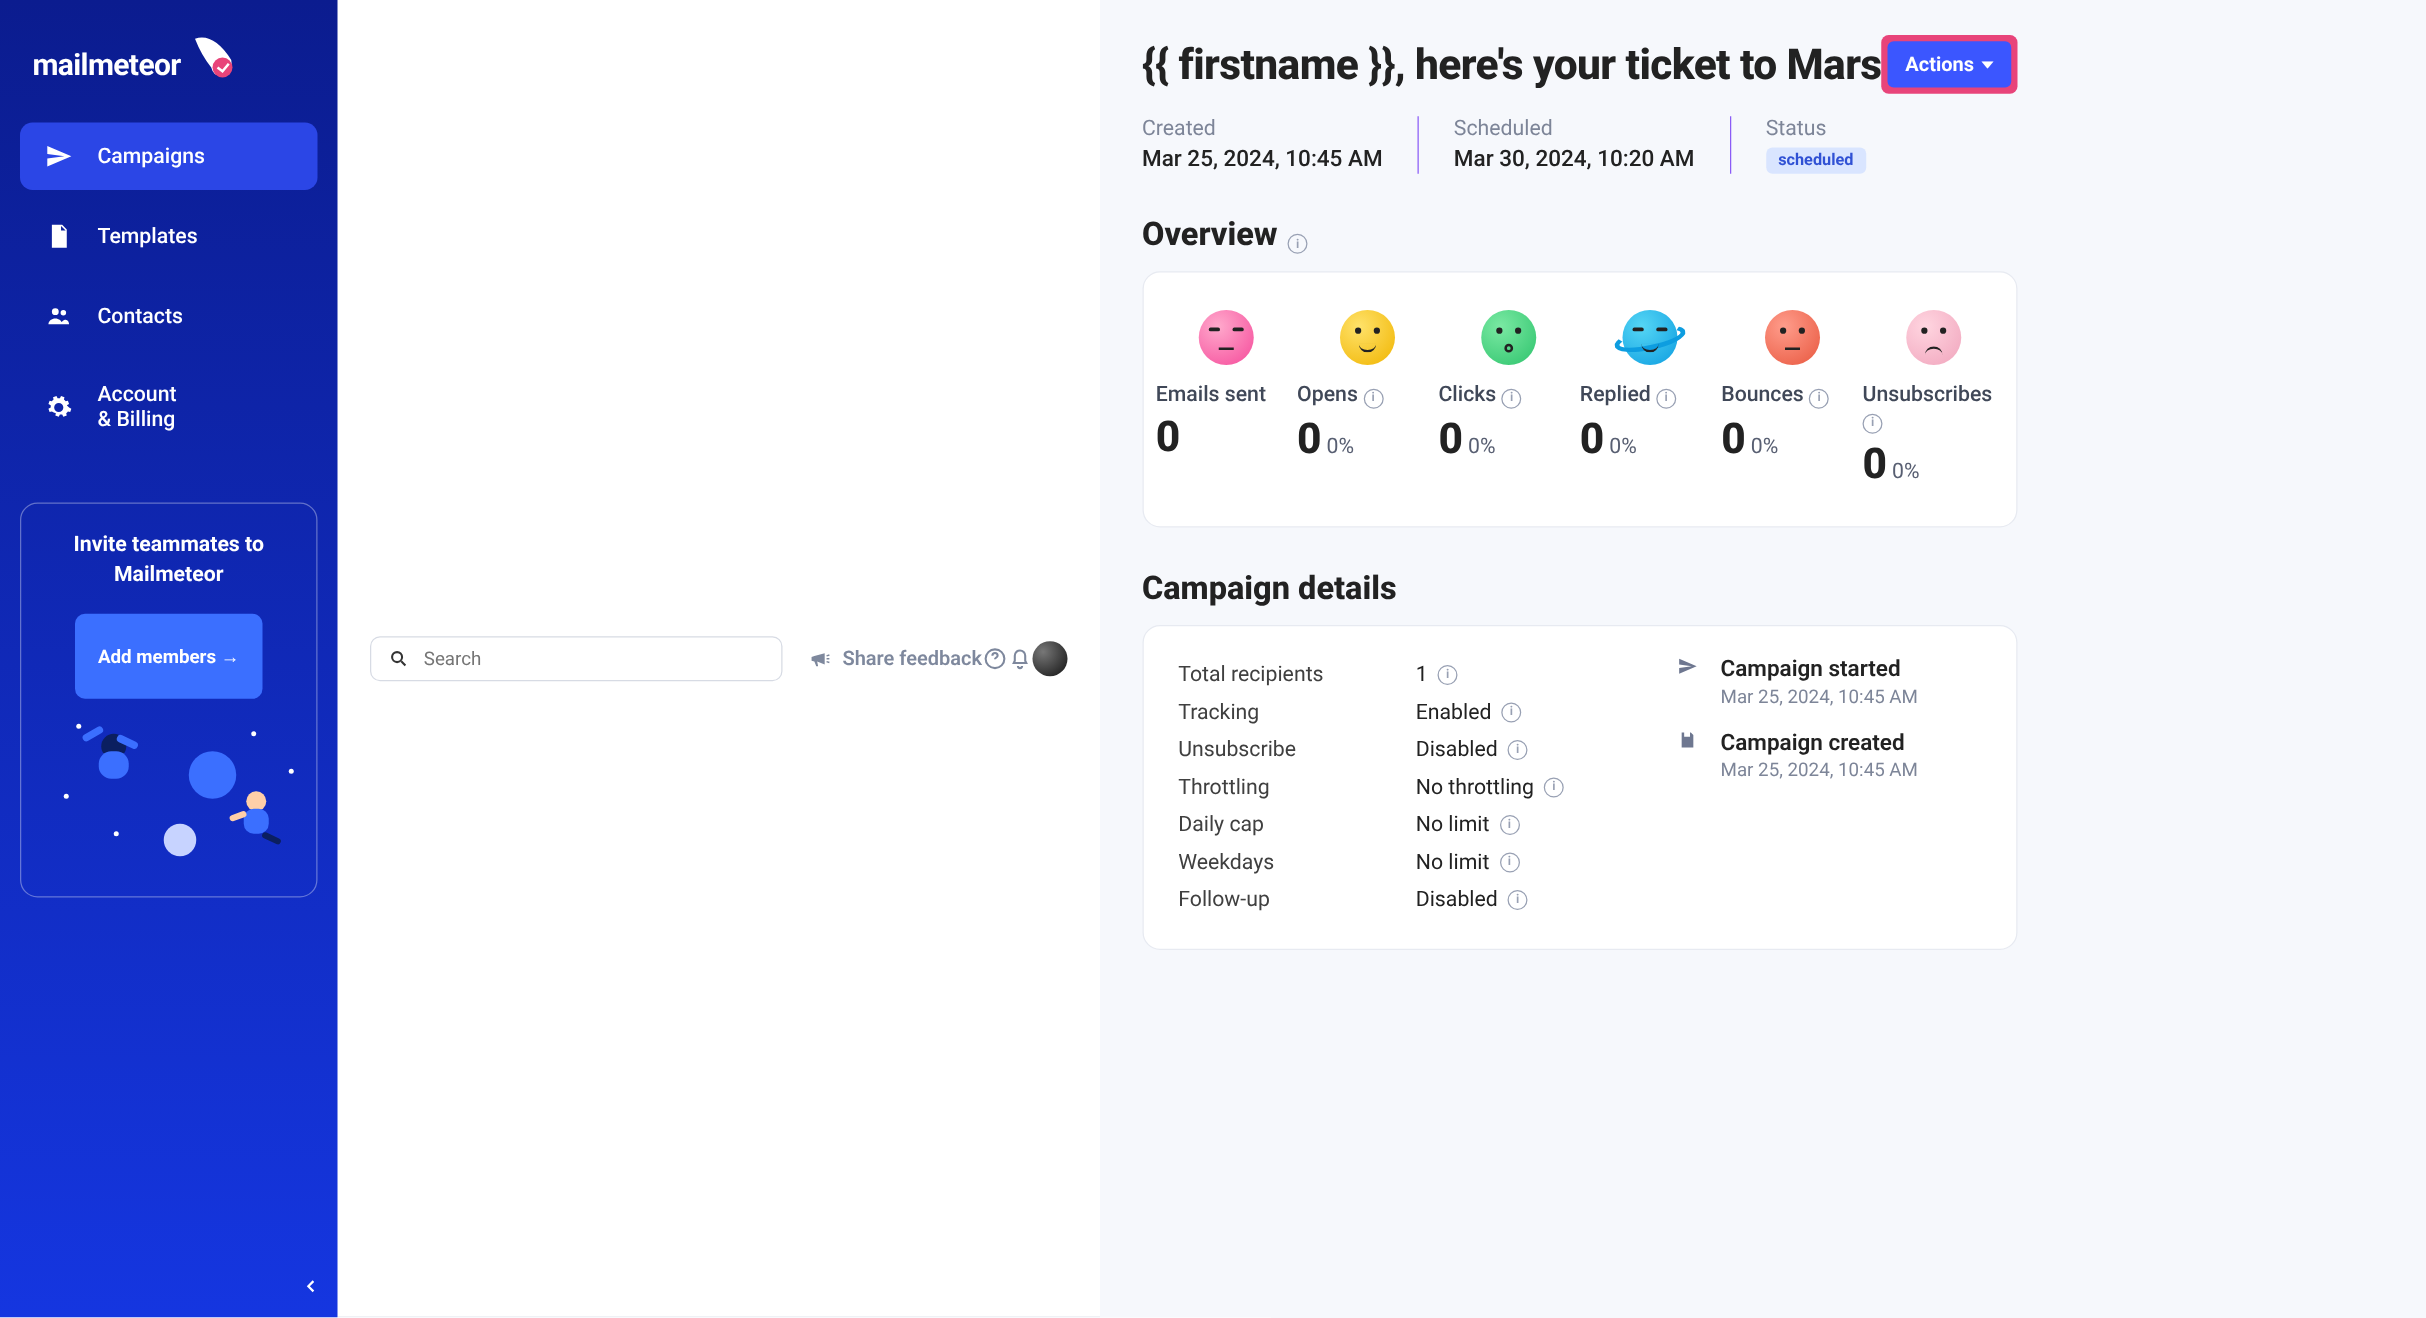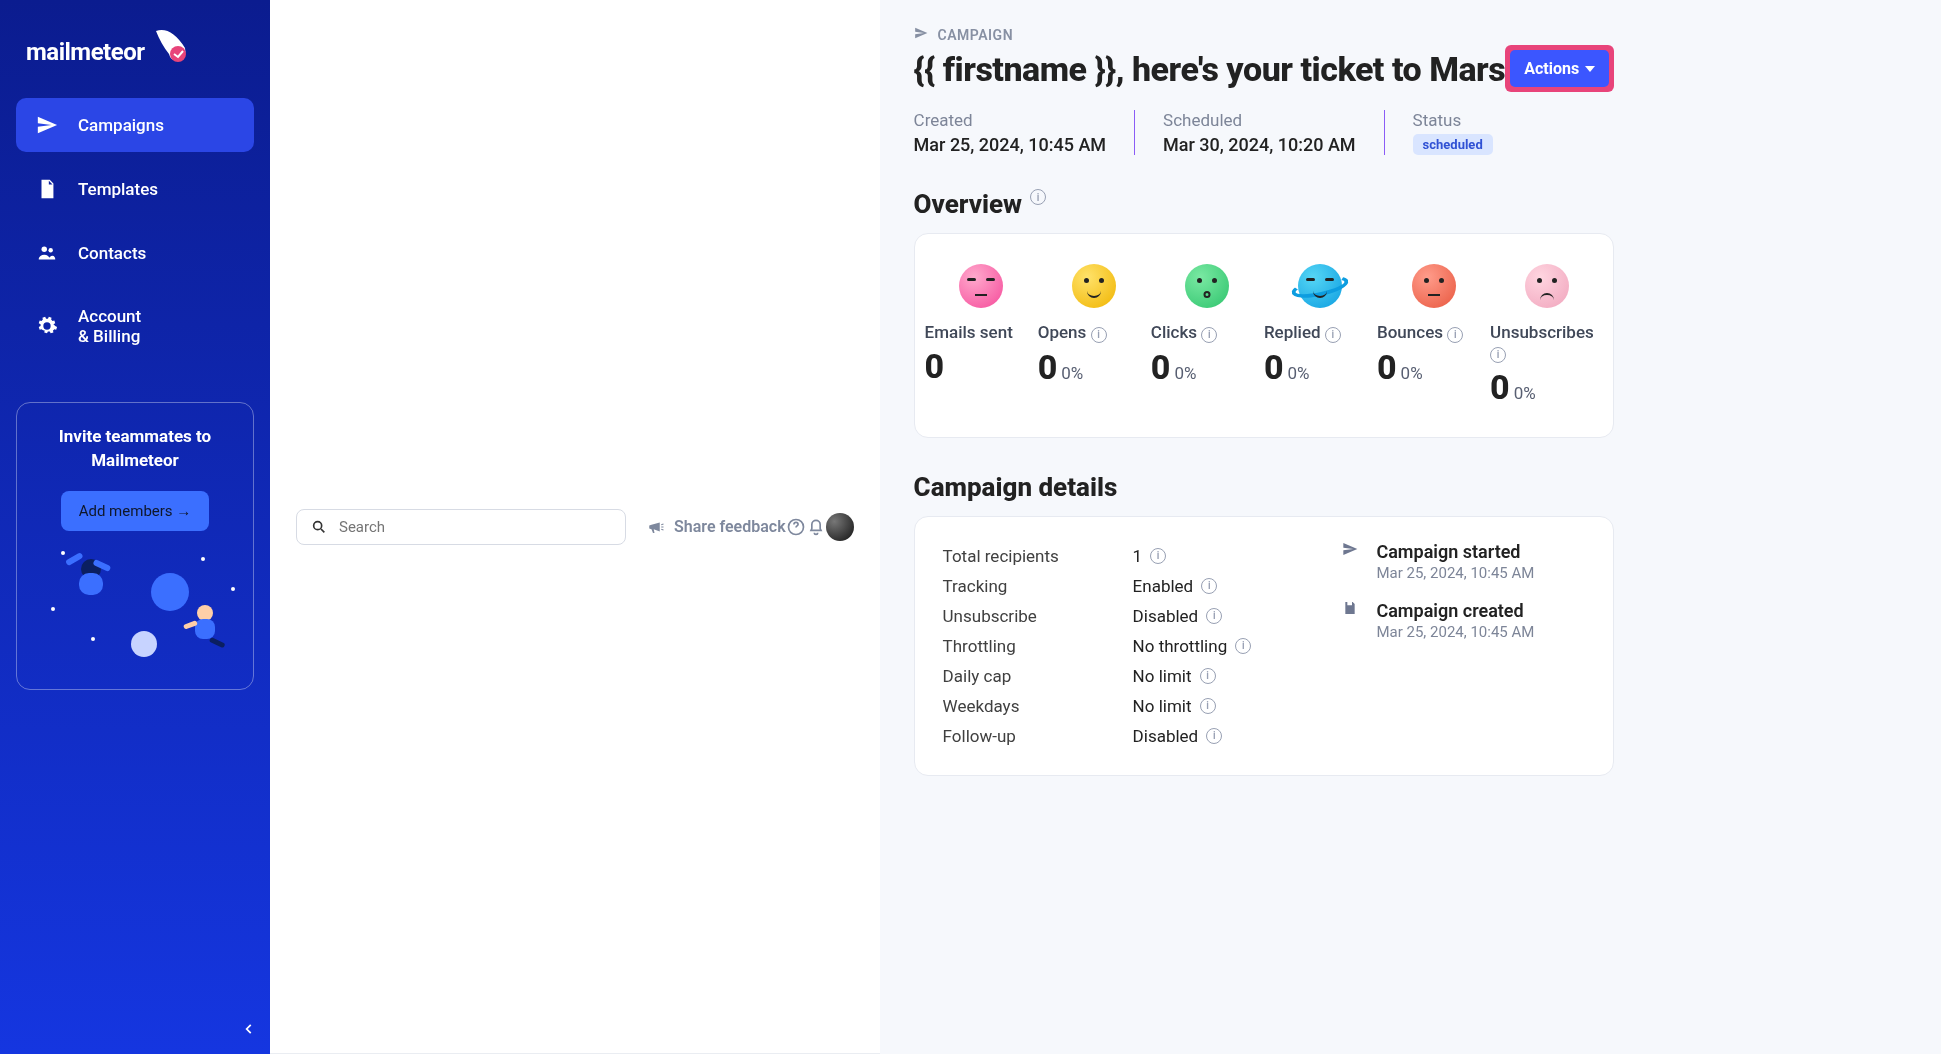--- a/index.html
+++ b/index.html
@@ -8,21 +8,21 @@
 .logo{display:flex;align-items:center;gap:6px;padding:10px 10px 26px}
 .logo-text{font-size:24px;font-weight:700;letter-spacing:-0.5px}
 .logo-icon{width:40px;height:40px;position:relative;top:-6px}
 .nav{display:flex;flex-direction:column;gap:10px}
 .nav-item{display:flex;align-items:center;gap:20px;padding:16px 20px;border-radius:10px;font-size:17px;font-weight:500;cursor:pointer;color:#fff}
 .nav-item.active{background:#2b46e6}
 .nav-item .icon{width:22px;height:22px;display:flex;align-items:center;justify-content:center}
 .nav-item .line2{display:block}
 .invite-card{margin-top:40px;border:1px solid rgba(255,255,255,.35);border-radius:14px;padding:22px 14px;text-align:center;position:relative;overflow:hidden}
 .invite-card h4{font-size:17px;font-weight:700;line-height:1.4;margin-bottom:18px}
-.add-members{background:#3b6fff;color:#0f172a;border:none;padding:11px 18px;border-radius:8px;font-size:15px;font-weight:400;cursor:pointer}
+.add-members{background:#3b6fff;color:#ffffff;border:none;padding:25px 18px;border-radius:8px;font-size:15px;font-weight:700;cursor:pointer}
 .invite-art{height:130px;position:relative;margin-top:6px}
 .dot{position:absolute;width:4px;height:4px;background:#fff;border-radius:50%}
 .planet{position:absolute;border-radius:50%}
 .collapse{position:absolute;bottom:14px;right:14px;color:#fff;cursor:pointer}
 .main{flex:1;display:flex;flex-direction:row;overflow:auto;background:#f6f8fc}
 .topbar{background:#fff;display:flex;align-items:center;padding:10px 26px;gap:20px;border-bottom:1px solid #eaedf2}
 .search{display:flex;align-items:center;gap:10px;border:1px solid #d7dbe4;border-radius:8px;padding:7px 12px;width:330px}
 .search input{border:none;outline:none;font-size:15px;flex:1;background:transparent}
 .top-right{margin-left:auto;display:flex;align-items:center;color:#7e889d}
 .share-fb{display:flex;align-items:center;gap:8px;font-weight:600;cursor:pointer}
@@ -33,21 +33,21 @@
 .title-row{display:flex;align-items:center;margin-top:2px}
 .title{font-size:34px;font-weight:800;color:#222;letter-spacing:-.5px}
 .actions-wrap{margin-left:auto;padding:5px;background:#e8447a;border-radius:6px}
 .actions-btn{background:#3b56ff;color:#fff;border:none;padding:9px 14px;border-radius:5px;font-size:16px;font-weight:700;display:flex;align-items:center;gap:6px;cursor:pointer}
 .meta-row{display:flex;margin-top:18px}
 .meta{padding:0 28px;border-left:1px solid #8b5cf6}
 .meta:first-child{padding-left:0;border-left:none}
 .meta-label{color:#7d8598;font-size:17px;margin-bottom:4px}
 .meta-val{color:#222;font-size:18px;font-weight:500}
 .badge{background:#d9e5ff;color:#3051d4;font-size:13px;font-weight:700;padding:3px 10px;border-radius:5px;display:inline-block}
-.section-h{font-size:26px;font-weight:800;color:#222;margin-top:34px;display:flex;align-items:flex-start;gap:8px}
+.section-h{font-size:26px;font-weight:800;color:#222;margin-top:34px;display:flex;align-items:flex-end;gap:8px}
 .info-icn{width:16px;height:16px;border:1.5px solid #98a0b3;border-radius:50%;display:inline-flex;align-items:center;justify-content:center;font-size:10px;color:#98a0b3;font-weight:600}
 .overview-card{background:#fff;border:1px solid #e7eaf1;border-radius:14px;margin-top:14px;padding:30px 10px;display:flex}
 .stat{flex:1;text-align:left}
 .face{width:44px;height:44px;border-radius:50%;margin:0 auto 14px;position:relative}
 .eyes{position:absolute;top:14px;left:0;right:0;display:flex;justify-content:center;gap:10px}
 .eye{width:5px;height:5px;background:#222;border-radius:50%}
 .eye.closed{width:9px;height:3px;border-radius:2px}
 .mouth{position:absolute;left:50%;transform:translateX(-50%);bottom:10px;border-bottom:2px solid #222;width:14px;height:7px;border-radius:0 0 14px 14px}
 .mouth.sad{border-bottom:none;border-top:2px solid #222;border-radius:14px 14px 0 0;bottom:8px}
 .mouth.flat{border-bottom:2px solid #222;width:12px;height:0;border-radius:0;bottom:12px}
@@ -194,26 +194,20 @@
       <span class="icn">
           <svg viewBox="0 0 24 24" width="22" height="22" fill="none" stroke="#7e889d" stroke-width="2">
             <path d="M18 16H6l1-2V9a5 5 0 1110 0v5zM10 19a2 2 0 004 0"></path>
           </svg>
         </span>
       <div class="avatar"></div>
     </div>
   </div>
 
   <div class="content">
-    <div class="crumb">
-      <span><svg viewBox="0 0 24 24" width="14" height="14" fill="#8790a3">
-            <path d="M2 21l21-9L2 3v7l15 2-15 2z"></path>
-          </svg></span>
-      <span>CAMPAIGN</span>
-    </div>
 
     <div class="title-row">
       <h1 class="title">{{ firstname }}, here's your ticket to Mars</h1>
       <div class="actions-wrap">
         <button class="actions-btn">
           <span>Actions</span>
           <svg width="10" height="6" viewBox="0 0 10 6">
               <path d="M0 0l5 6 5-6z" fill="#fff"></path>
             </svg>
         </button>

